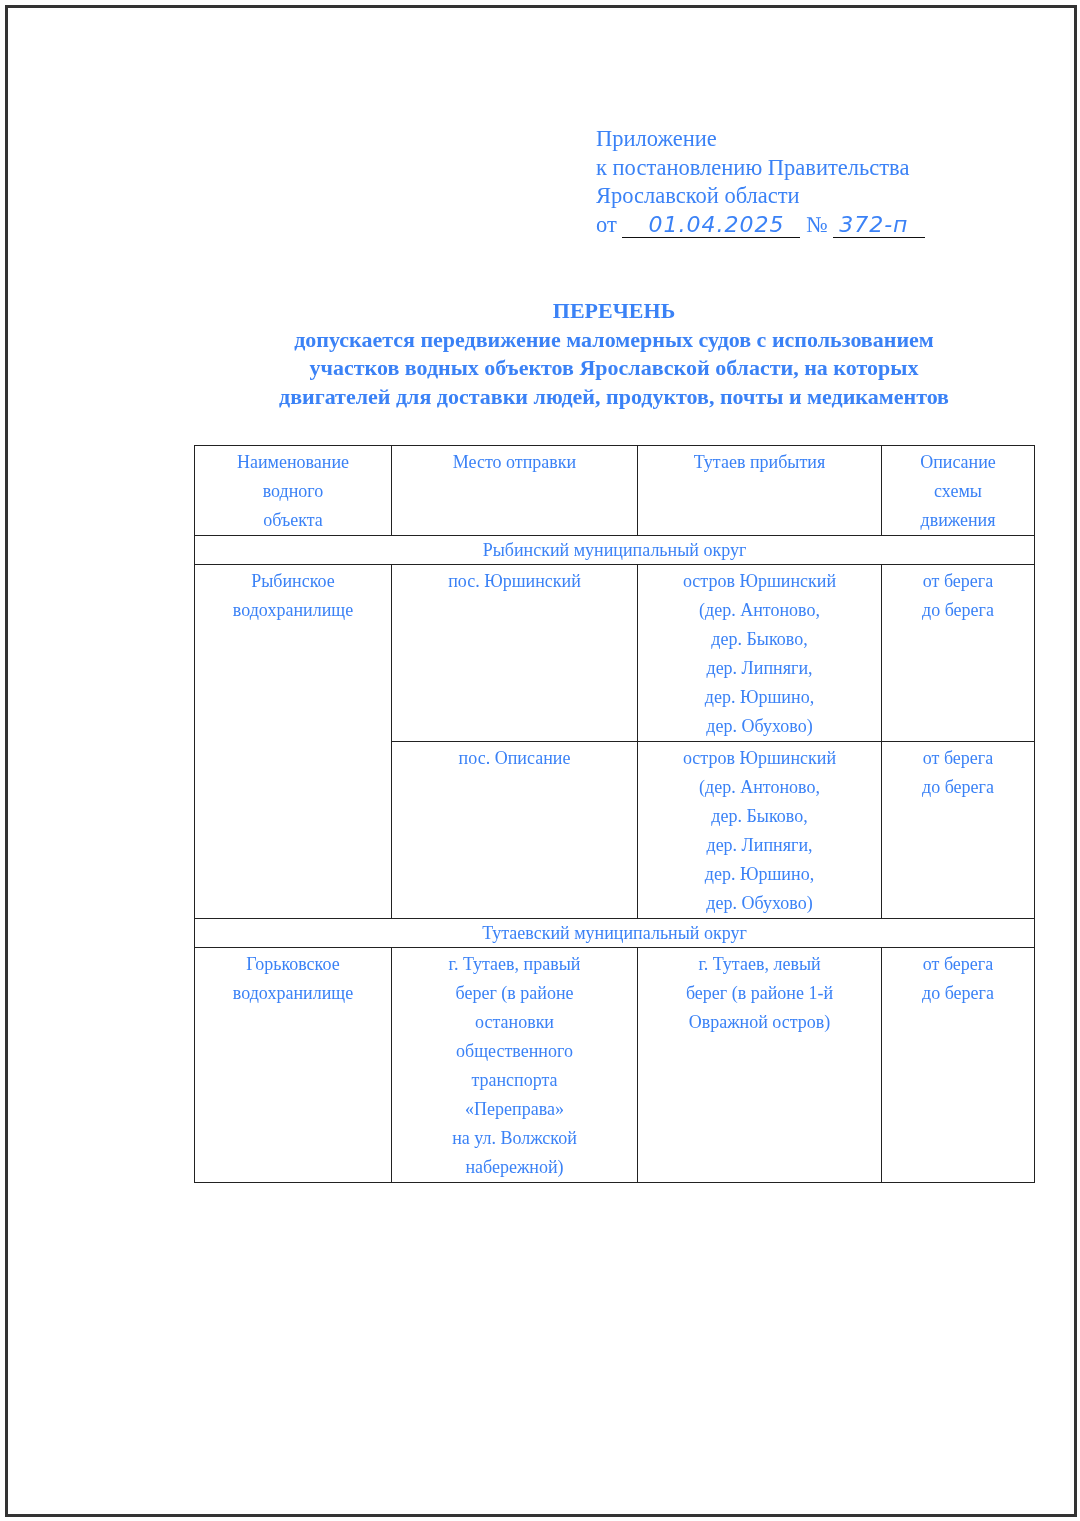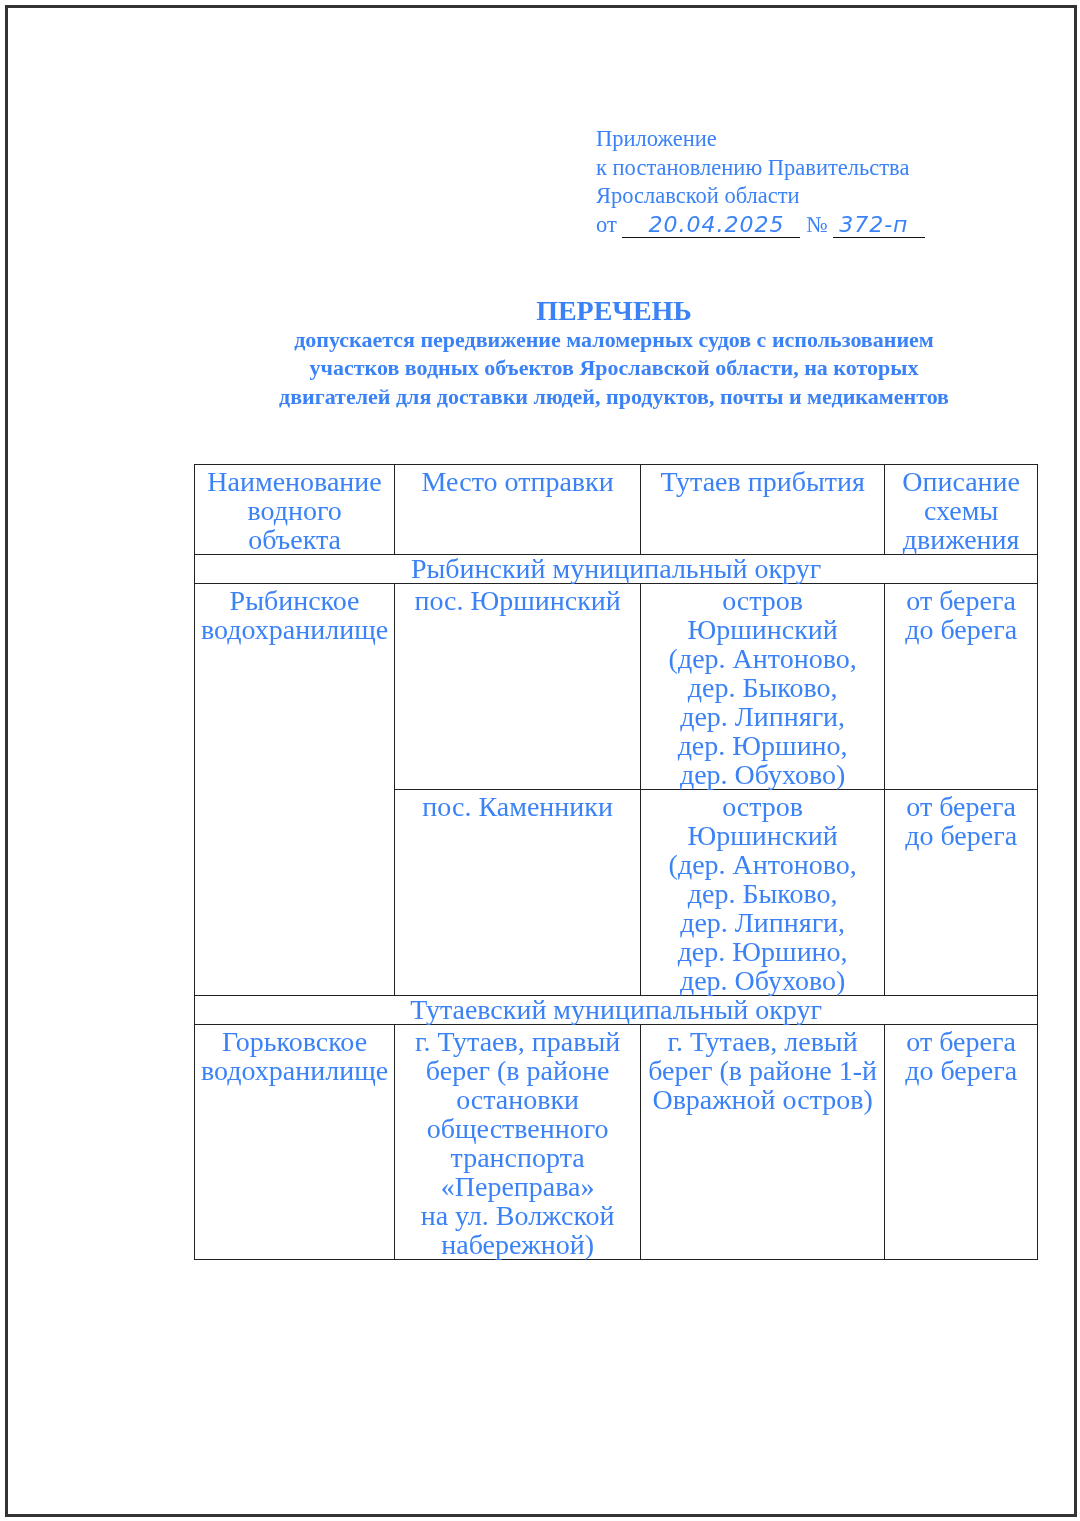--- a/index.html
+++ b/index.html
@@ -17,24 +17,24 @@
     display: inline-block; border-bottom: 1.5px solid #111; font-style: italic;
     font-family: "DejaVu Sans", sans-serif; font-size: 22px; letter-spacing: 1px;
     line-height: 24px; padding: 0 6px;
   }
   .hand.date { width: 178px; text-align: left; padding-left: 26px; box-sizing: border-box; }
   .hand.num { width: 92px; text-align: left; padding-left: 6px; box-sizing: border-box; }
   .title-block {
     position: absolute; left: 190px; width: 832px; top: 289px; text-align: center;
     font-weight: bold; font-size: 22px; line-height: 28.5px;
   }
-  .title-main { font-size: 28px; }
+  .title-main { font-size: 22px; }
   table.list {
-    position: absolute; left: 186px; top: 456px; border-collapse: collapse;
-    font-size: 28px; line-height: 29px;
+    position: absolute; left: 186px; top: 437px; border-collapse: collapse;
+    font-size: 18px; line-height: 29px;
   }
   table.list td {
     border: 1.6px solid #222; vertical-align: top; padding: 2px 6px 0 6px;
     text-align: center;
   }
   td.c1 { width: 184px; }
   td.c2 { width: 233px; }
   td.c3 { width: 231px; }
   td.c4 { width: 140px; }
   td.left { text-align: left; padding-left: 12px; }
@@ -49,21 +49,21 @@
 <body>
 
 <div class="page">
 
   <div class="appendix serif">
     <div class="line">Приложение</div>
     <div class="line">к постановлению Правительства</div>
     <div class="line">Ярославской области</div>
     <div class="line">
       <span>от</span>
-      <span class="hand date">20.04.2025</span>
+      <span class="hand date">01.04.2025</span>
       <span>№</span>
       <span class="hand num">372-п</span>
     </div>
   </div>
 
   <div class="title-block serif">
     <div class="title-main">ПЕРЕЧЕНЬ</div>
     <div>допускается передвижение маломерных судов с использованием</div>
     <div>участков водных объектов Ярославской области, на которых</div>
     <div>двигателей для доставки людей, продуктов, почты и медикаментов</div>
@@ -109,21 +109,21 @@
         <span class="cell-line">дер. Юршино,</span>
         <span class="cell-line">дер. Обухово)</span>
       </td>
       <td class="c4">
         <span class="cell-line">от берега</span>
         <span class="cell-line">до берега</span>
       </td>
     </tr>
     <tr class="r2">
       <td class="c2">
-        <span class="cell-line">пос. Каменники</span>
+        <span class="cell-line">пос. Описание</span>
       </td>
       <td class="c3">
         <span class="cell-line">остров Юршинский</span>
         <span class="cell-line">(дер. Антоново,</span>
         <span class="cell-line">дер. Быково,</span>
         <span class="cell-line">дер. Липняги,</span>
         <span class="cell-line">дер. Юршино,</span>
         <span class="cell-line">дер. Обухово)</span>
       </td>
       <td class="c4">

